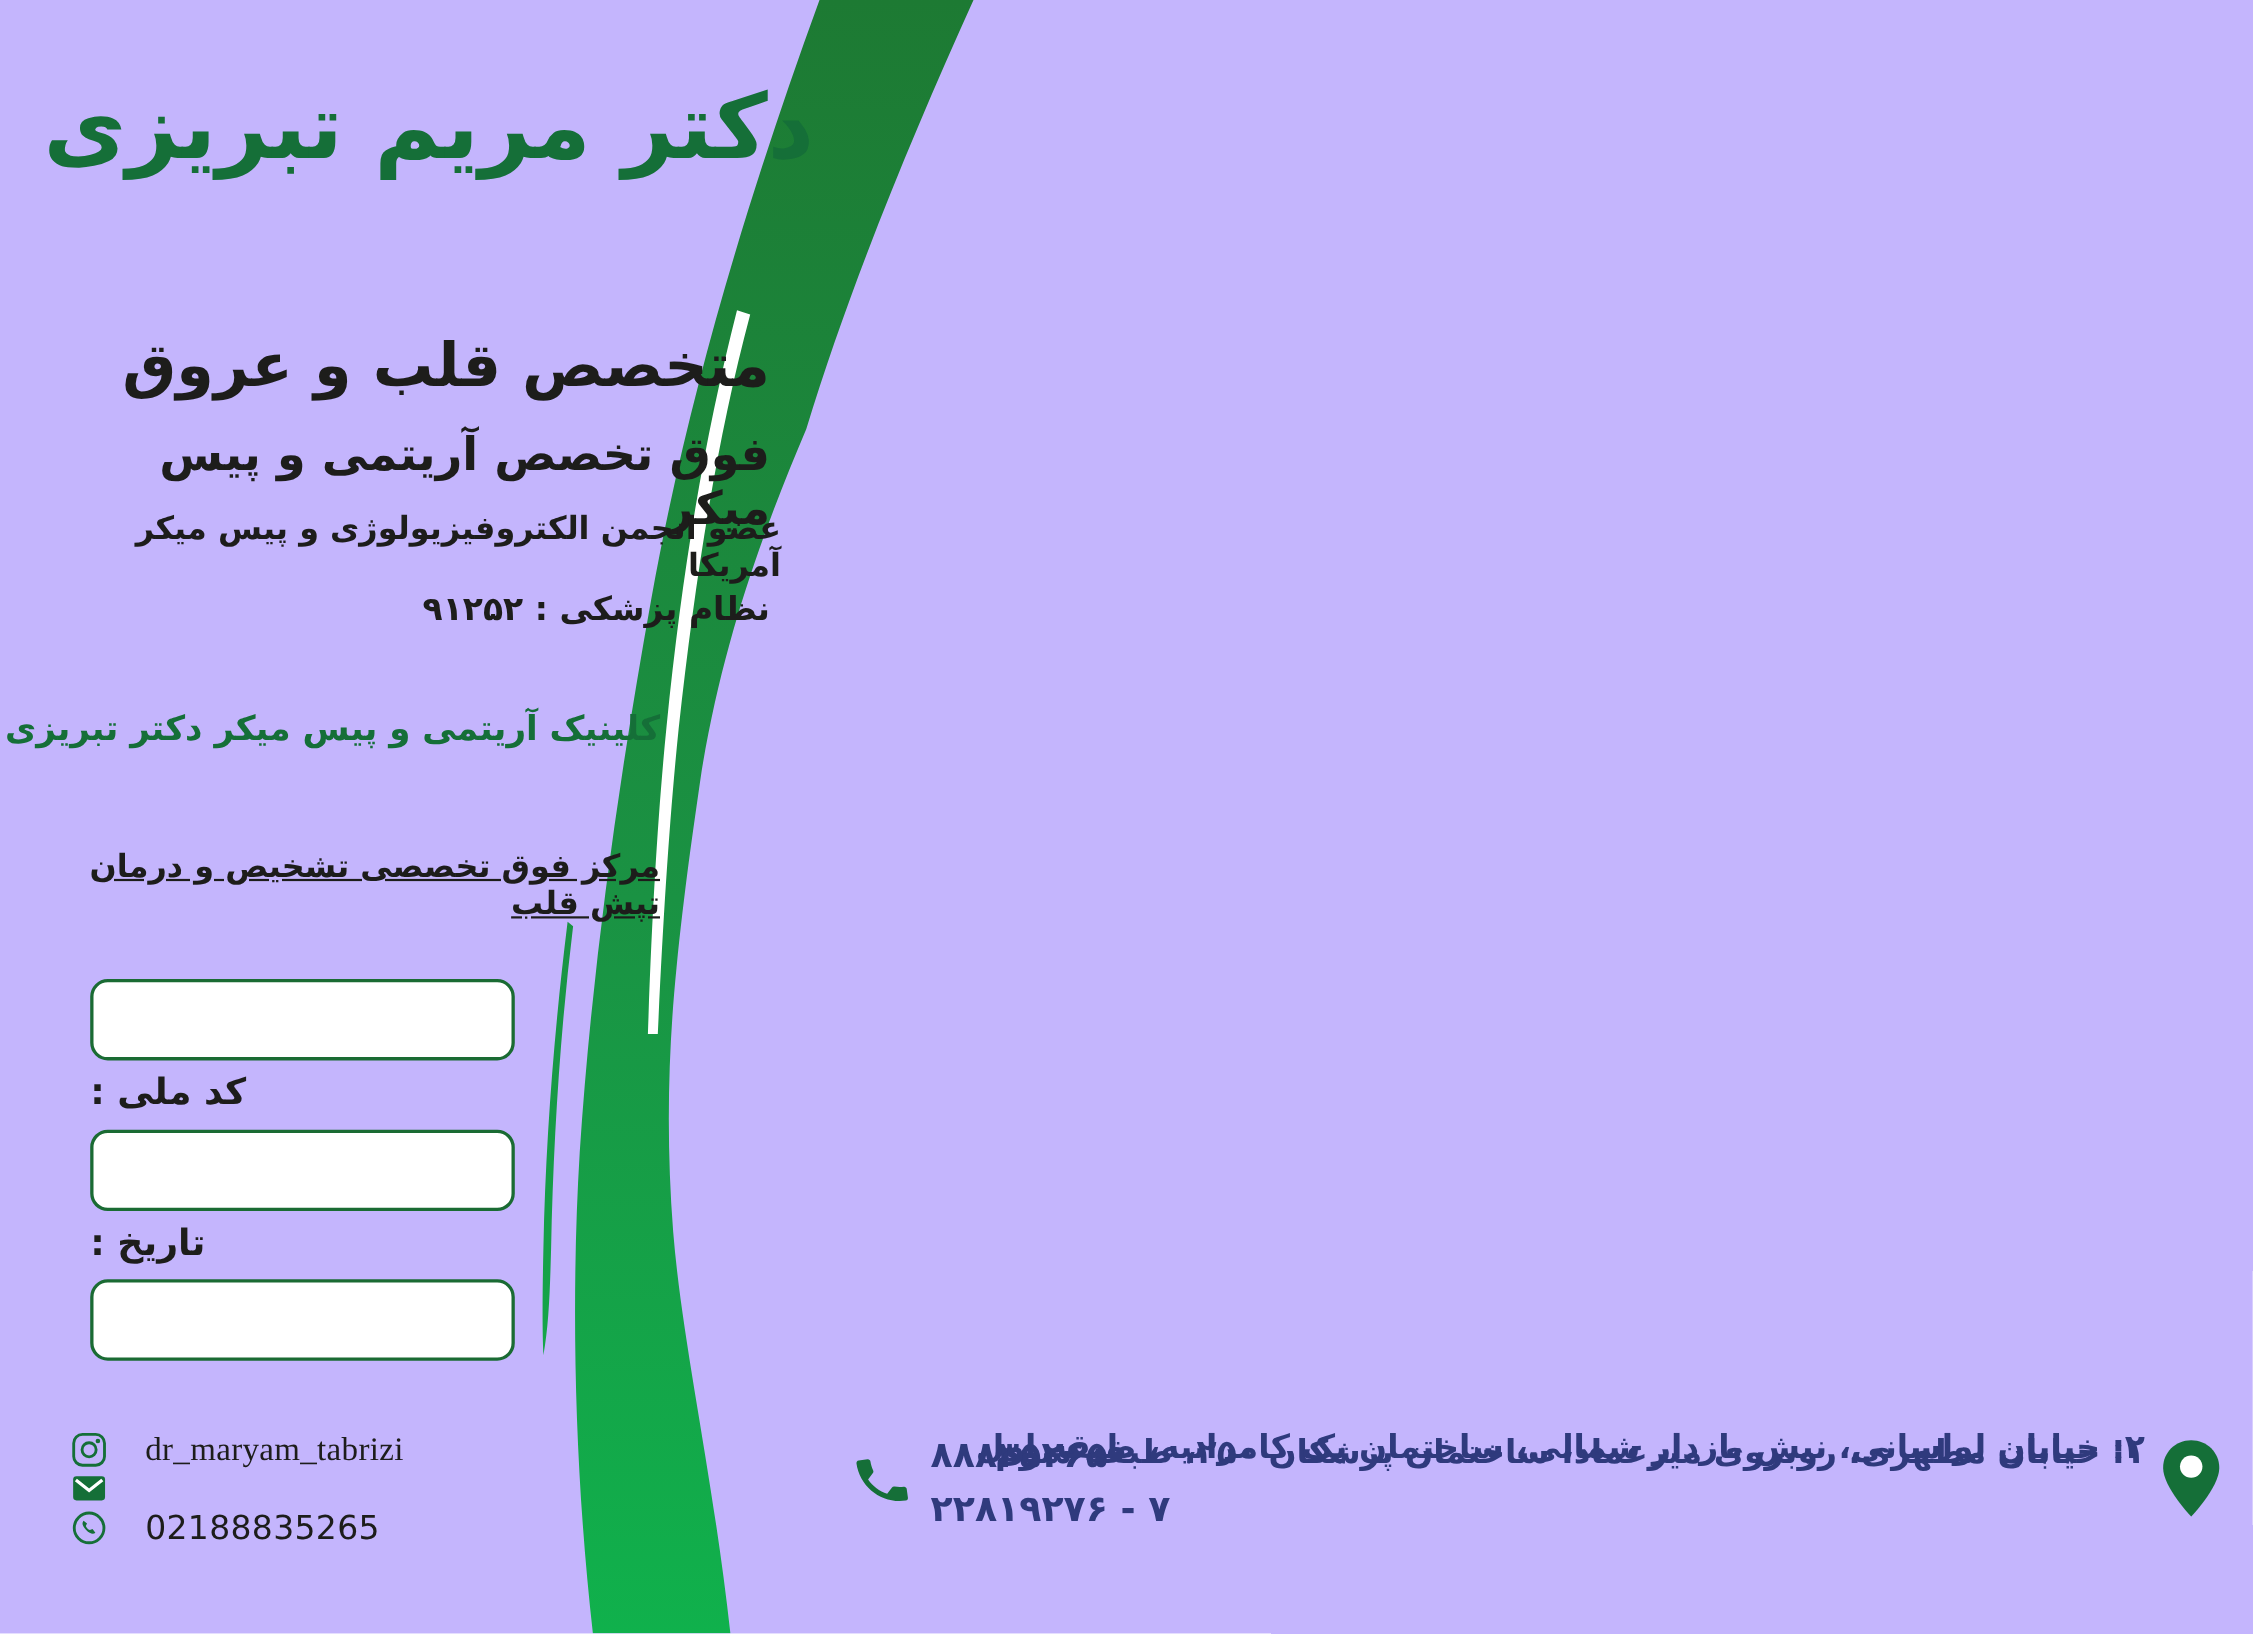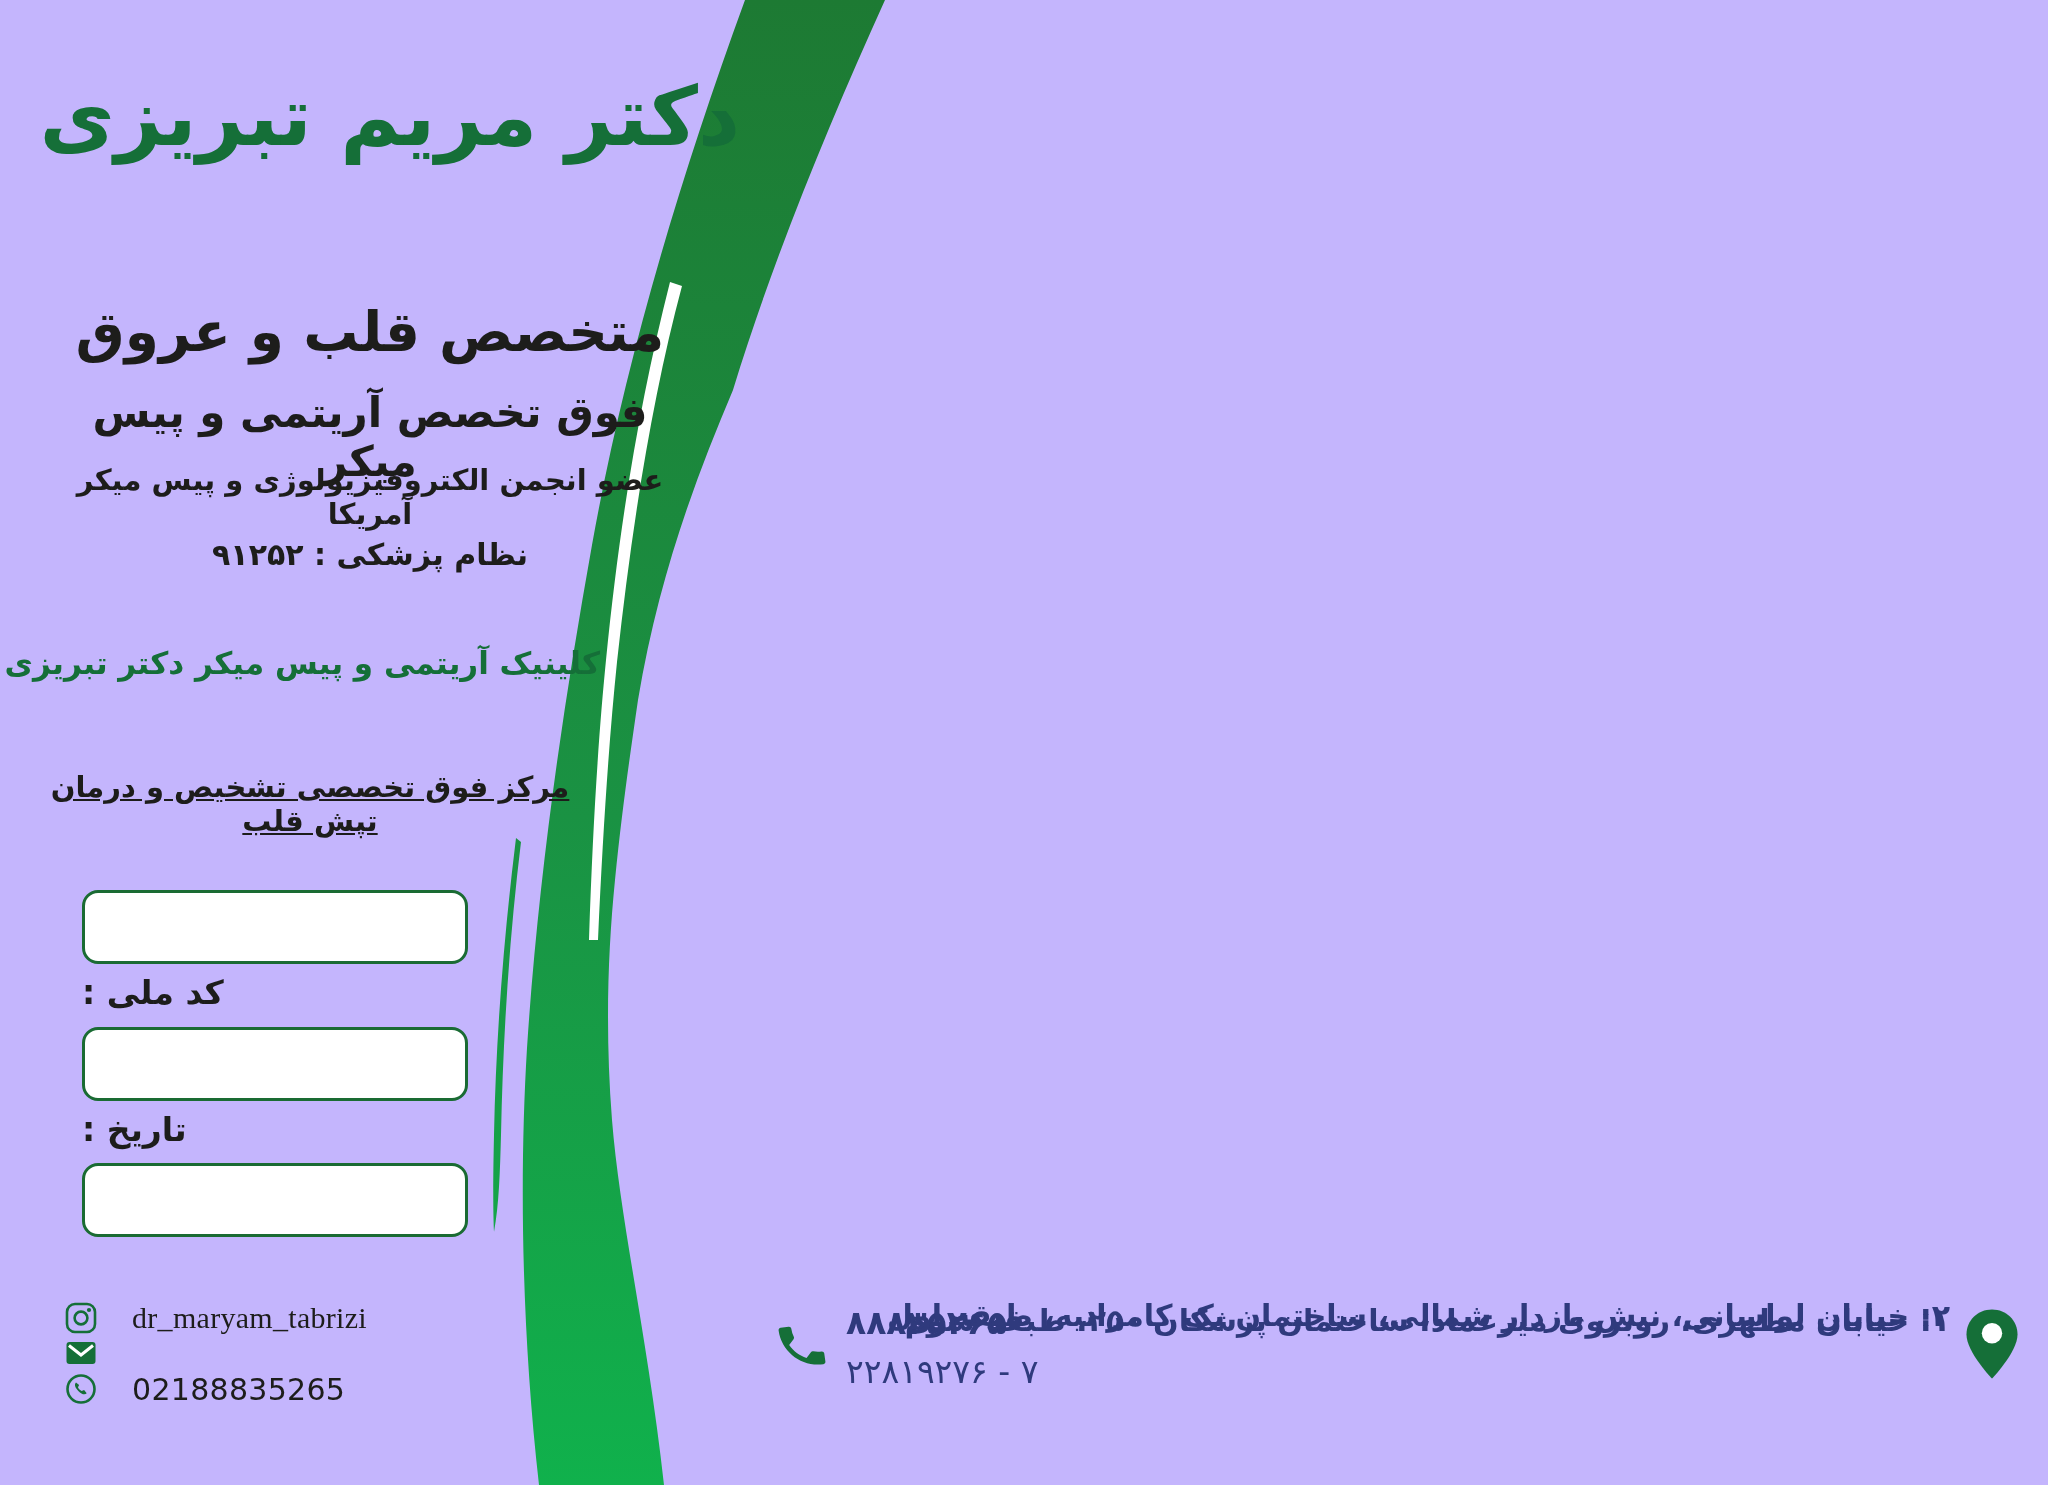--- a/index.html
+++ b/index.html
@@ -7,21 +7,21 @@
     position:relative;
     width:2048px;height:1485px;
     background:#c4b5fd;
     overflow:hidden;
     font-family:"DejaVu Sans", sans-serif;
     color:#1d1d1b;
   }
   .swoosh{position:absolute;left:0;top:0;width:2048px;height:1485px;z-index:0;}
   .abs{position:absolute;z-index:2;}
   .rtl{direction:rtl;unicode-bidi:embed;}
-  .center{text-align:center;}
+  .center{}
 
   
   .calli-name{
     left:40px;top:62px;width:700px;
     font-size:82px;font-weight:700;color:#156f38;
     white-space:nowrap;text-align:center;line-height:1.35;
   }
   .spec-main{left:40px;top:300px;width:660px;font-size:55px;font-weight:700;}
   .spec-sub{left:40px;top:388px;width:660px;font-size:42px;font-weight:700;}
   .membership{left:30px;top:463px;width:680px;font-size:29px;font-weight:700;}
@@ -48,21 +48,21 @@
 
   
   .contact-row{left:64px;height:36px;display:flex;align-items:center;gap:34px;}
   .c-1{top:1264px;} .c-2{top:1300px;font-family:Liberation Serif, serif;} .c-3{top:1335px;} .c-4{top:1371px;}
   .contact-ic{width:34px;height:34px;flex:0 0 34px;}
   .contact-tx{font-size:30px;letter-spacing:0.3px;white-space:nowrap;}
 
   
   .phone-ic{left:774px;top:1318px;width:56px;height:56px;}
   .phone-1{left:846px;top:1303px;font-size:33px;font-weight:700;color:#2f3a7d;letter-spacing:10px;white-space:nowrap;}
-  .phone-2{left:846px;top:1352px;font-size:33px;font-weight:400;color:#2f3a7d;letter-spacing:10px;white-space:nowrap;}
+  .phone-2{left:846px;top:1352px;font-size:33px;font-weight:700;color:#2f3a7d;letter-spacing:10px;white-space:nowrap;}
 
   
   .addr{right:98px;width:1010px;text-align:right;font-size:30px;font-weight:700;color:#2f3a7d;white-space:nowrap;}
   .a-1{top:1303px;} .a-2{top:1298px;}
   .pin-ic{left:1964px;top:1306px;width:56px;height:76px;}
 </style>
 </head>
 <body>
 
 <div class="page">

